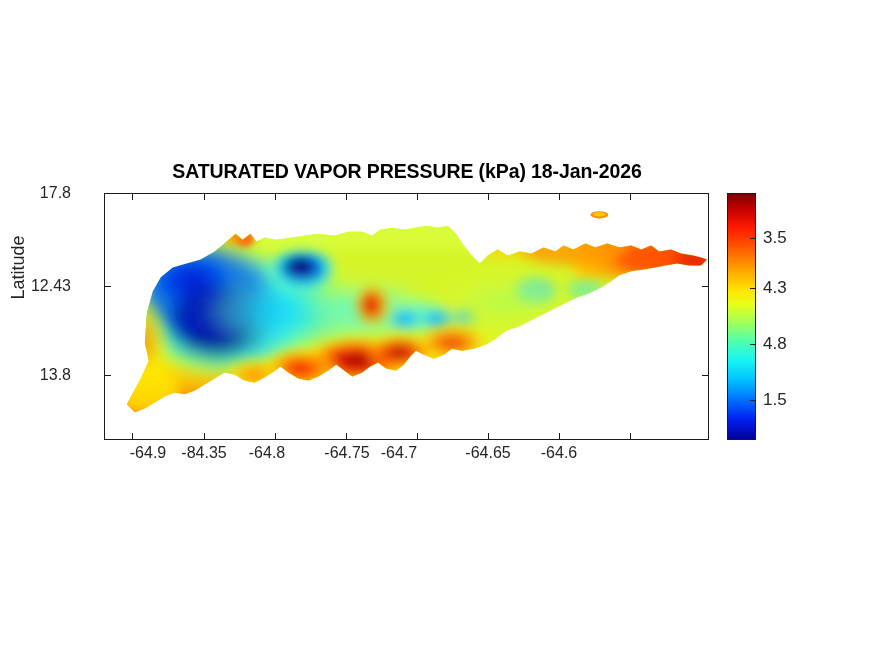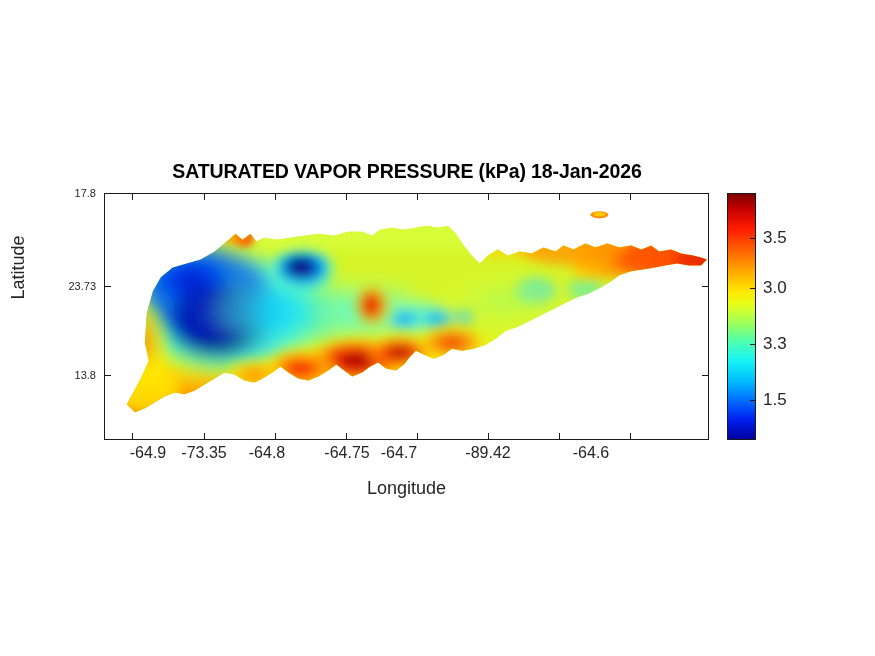--- a/index.html
+++ b/index.html
@@ -76,22 +76,22 @@
   .xticklabel {
     position: absolute;
     top: 444px;
     font-size: 16px;
     color: #262626;
     transform: translateX(-50%);
     white-space: nowrap;
   }
   .yticklabel {
     position: absolute;
-    right: 779px;
-    font-size: 11px;
+    right: 804px;
+    font-size: 16px;
     color: #262626;
     transform: translateY(-50%);
     white-space: nowrap;
     text-align: center;
   }
 
   .xlabel {
     position: absolute;
     left: 104px;
     top: 478px;
@@ -376,37 +376,36 @@
   <div class="tick-x top" style="left:630px"></div>
 
   <div class="tick-y left" style="top:193px"></div>
   <div class="tick-y left" style="top:286px"></div>
   <div class="tick-y left" style="top:375px"></div>
   <div class="tick-y right" style="top:193px"></div>
   <div class="tick-y right" style="top:286px"></div>
   <div class="tick-y right" style="top:375px"></div>
 
   <div class="xticklabel" style="left:148px">-64.9</div>
-  <div class="xticklabel" style="left:204px">-73.35</div>
+  <div class="xticklabel" style="left:204px">-84.35</div>
   <div class="xticklabel" style="left:267px">-64.8</div>
   <div class="xticklabel" style="left:347px">-64.75</div>
   <div class="xticklabel" style="left:399px">-64.7</div>
-  <div class="xticklabel" style="left:488px">-89.42</div>
-  <div class="xticklabel" style="left:591px">-64.6</div>
+  <div class="xticklabel" style="left:488px">-64.65</div>
+  <div class="xticklabel" style="left:559px">-64.6</div>
 
   <div class="yticklabel" style="top:193px">17.8</div>
-  <div class="yticklabel" style="top:286px">23.73</div>
+  <div class="yticklabel" style="top:286px">12.43</div>
   <div class="yticklabel" style="top:375px">13.8</div>
 
-  <div class="xlabel">Longitude</div>
   <div class="ylabel">Latitude</div>
 
   <div class="colorbar"></div>
   <div class="cb-tick" style="top:238px"></div>
   <div class="cb-tick" style="top:288px"></div>
   <div class="cb-tick" style="top:344px"></div>
   <div class="cb-tick" style="top:400px"></div>
   <div class="cb-label" style="top:238px">3.5</div>
-  <div class="cb-label" style="top:288px">3.0</div>
-  <div class="cb-label" style="top:344px">3.3</div>
+  <div class="cb-label" style="top:288px">4.3</div>
+  <div class="cb-label" style="top:344px">4.8</div>
   <div class="cb-label" style="top:400px">1.5</div>
 
 </div>
 
 </body></html>

